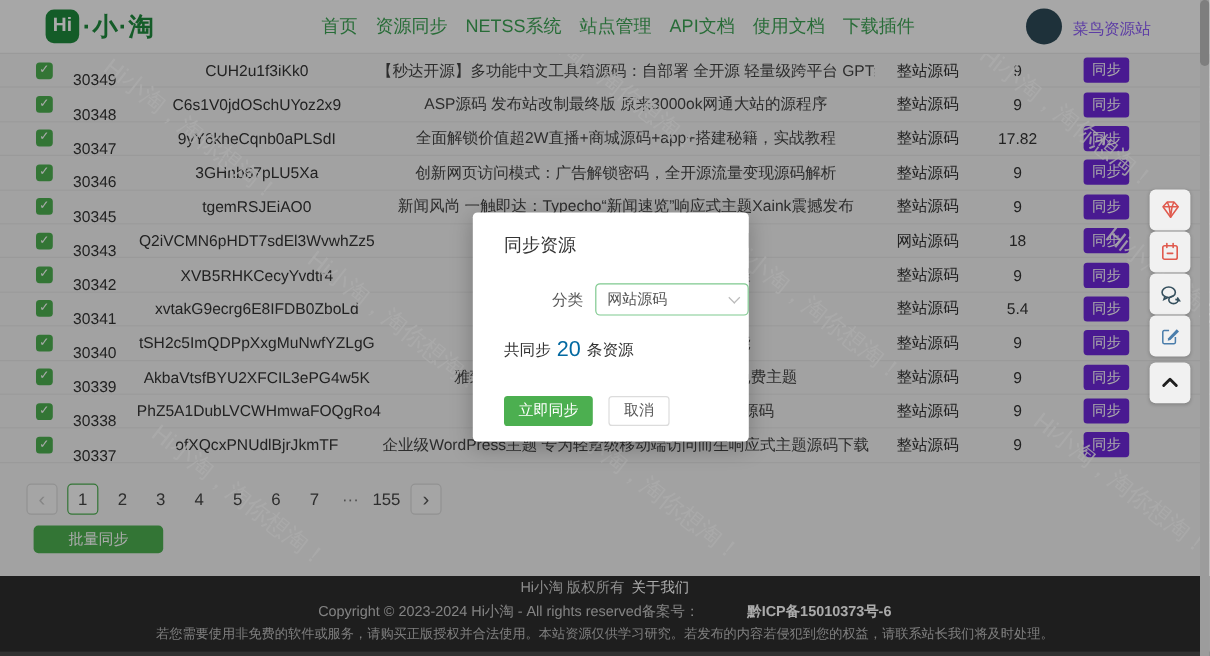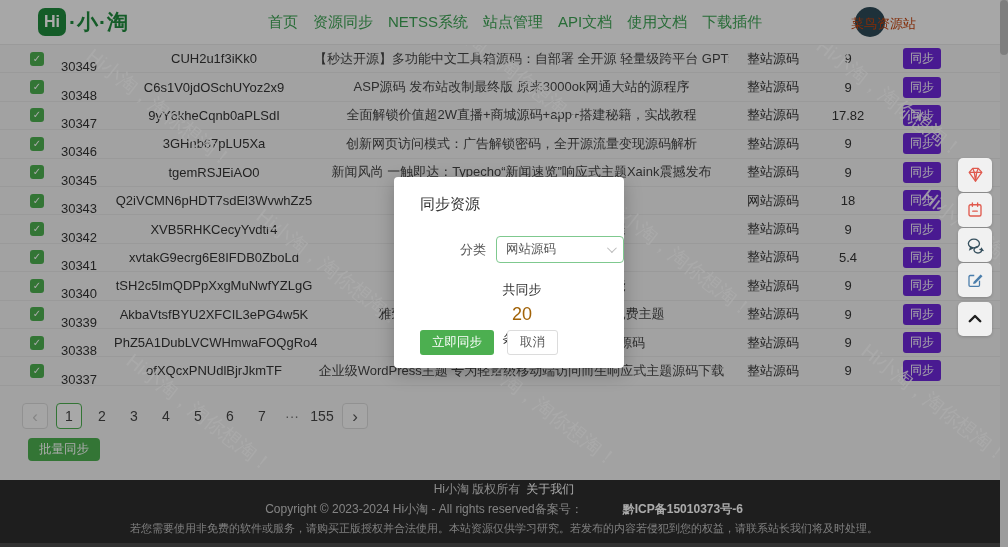--- a/index.html
+++ b/index.html
@@ -11,21 +11,21 @@
   
   .navbar { position:absolute; top:0; left:0; width:1008px; height:45px;
     background:#f9f9f9; border-bottom:1px solid #e6e6e6; z-index:20; }
   .logo { position:absolute; left:38px; top:8px; display:flex; align-items:flex-end; gap:3px; }
   .logo-badge { width:28px; height:28px; background:#1f8a3d; color:#fff; border-radius:7px;
     font-weight:bold; font-size:16px; display:flex; align-items:center; justify-content:center; }
   .logo-text { color:#1f8a3d; font-weight:bold; font-size:21px; letter-spacing:1px; }
   .nav-menu { position:absolute; left:268px; top:0; height:45px; display:flex; gap:15px; align-items:center; }
   .nav-item { color:#3da254; font-size:15px; cursor:pointer; white-space:nowrap; }
   .avatar { position:absolute; left:855px; top:7px; width:30px; height:30px; border-radius:50%; background:#2e4a57; }
-  .username { position:absolute; left:851px; top:15px; color:#c2410c; font-size:13px; }
+  .username { position:absolute; left:894px; top:15px; color:#8b5cf6; font-size:13px; }
   
   .table { position:absolute; top:45px; left:0; width:1008px; z-index:5; }
   .row { display:flex; align-items:center; height:28.4px; border-bottom:1px solid #e6e6e6;
     font-size:13px; color:#333; padding-right:43px; }
   .checkbox { width:14px; height:14px; margin-left:30px; background:#4caf50; border-radius:3px;
     color:#fff; font-size:10px; line-height:14px; text-align:center; flex:none; cursor:pointer; }
   .c-id   { width:70px;  text-align:center; flex:none;margin-top:16px; }
   .c-code { width:200px; text-align:center; flex:none; white-space:nowrap; }
   .c-desc { flex:1; text-align:center; white-space:nowrap; overflow:hidden; color:#444; }
   .c-cat  { width:88px;  text-align:center; flex:none; }
@@ -41,21 +41,21 @@
   .pagination { position:absolute; top:403px; left:22px; display:flex; align-items:center;
     gap:8px; font-size:14px; color:#444; z-index:10; }
   .page-box { min-width:26px; height:26px; border:1px solid #d9d9d9; border-radius:4px;
     background:#f7f7f7; display:flex; align-items:center; justify-content:center; cursor:pointer; }
   .page-box.active { border-color:#4caf50; background:#fbfbfb; }
   .page-num { min-width:24px; text-align:center; cursor:pointer; }
   .page-ellipsis { min-width:20px; text-align:center; color:#777; }
   .chev { font-size:17px; line-height:1; }
   .chev.prev { color:#c6c6c6; }
   .chev.next { color:#555; }
-  .batch-btn { position:absolute; top:438px; left:28px; height:23px; padding:0 11px;
+  .batch-btn { position:absolute; top:438px; left:28px; height:23px; padding:0 29px;
     background:#4caf50; color:#fff; border:none; border-radius:4px; font-size:12.5px;
     z-index:10; cursor:pointer; }
   
   .scroll-track { position:absolute; top:0; right:0; width:8px; height:547px; background:#e9e9e9; z-index:30; }
   .scroll-thumb { position:absolute; top:0; right:0; width:8px; height:55px; background:#bdbdbd; border-radius:4px; }
   
   .footer { position:absolute; top:480px; left:0; width:1008px; height:67px;
     background:#2d2d2d; text-align:center; z-index:10; }
   .footer .l1 { margin-top:1px; font-size:12px; color:#cfcfcf; }
   .footer .l1 .link { color:#ffffff; margin-left:6px; cursor:pointer; }
@@ -77,22 +77,22 @@
     background:#ffffff; border-radius:4px; box-shadow:0 5px 18px rgba(0,0,0,0.25); z-index:700; }
   .modal-title { margin:18px 0 0 26px; font-size:15px; color:#333; }
   .modal-form { display:flex; align-items:center; margin:22px 0 0 26px;justify-content:flex-end; }
   .modal-form .flabel { font-size:13px; color:#555; margin-right:10px; }
   .select-box { width:128px; height:27px; border:1px solid #7fc98f; border-radius:4px;
     display:flex; align-items:center; justify-content:space-between; padding:0 9px;
     font-size:12.5px; color:#555; background:#fff; cursor:pointer; }
   .select-caret { width:7px; height:7px; border-right:1.5px solid #bbb; border-bottom:1.5px solid #bbb;
     transform:rotate(45deg) translateY(-2px); }
   .modal-summary { margin:18px 0 0 26px; font-size:13px; color:#333;
-    display:flex; align-items:center; gap:5px;flex-direction:column; }
-  .modal-summary .count { color:#a16207; font-size:18px; }
+    display:flex; align-items:center; gap:5px; }
+  .modal-summary .count { color:#0369a1; font-size:18px; }
   .modal-actions { position:absolute; left:26px; bottom:13px; display:flex; gap:13px; }
   .btn-primary { height:25px; padding:0 12px; background:#4caf50; color:#fff; border:none;
     border-radius:3px; font-size:12.5px; cursor:pointer; }
   .btn-cancel { height:25px; padding:0 12px; background:#fff; color:#555;
     border:1px solid #dcdcdc; border-radius:3px; font-size:12.5px; cursor:pointer; }
   svg { display:block; }
 </style>
 </head>
 <body>
 

